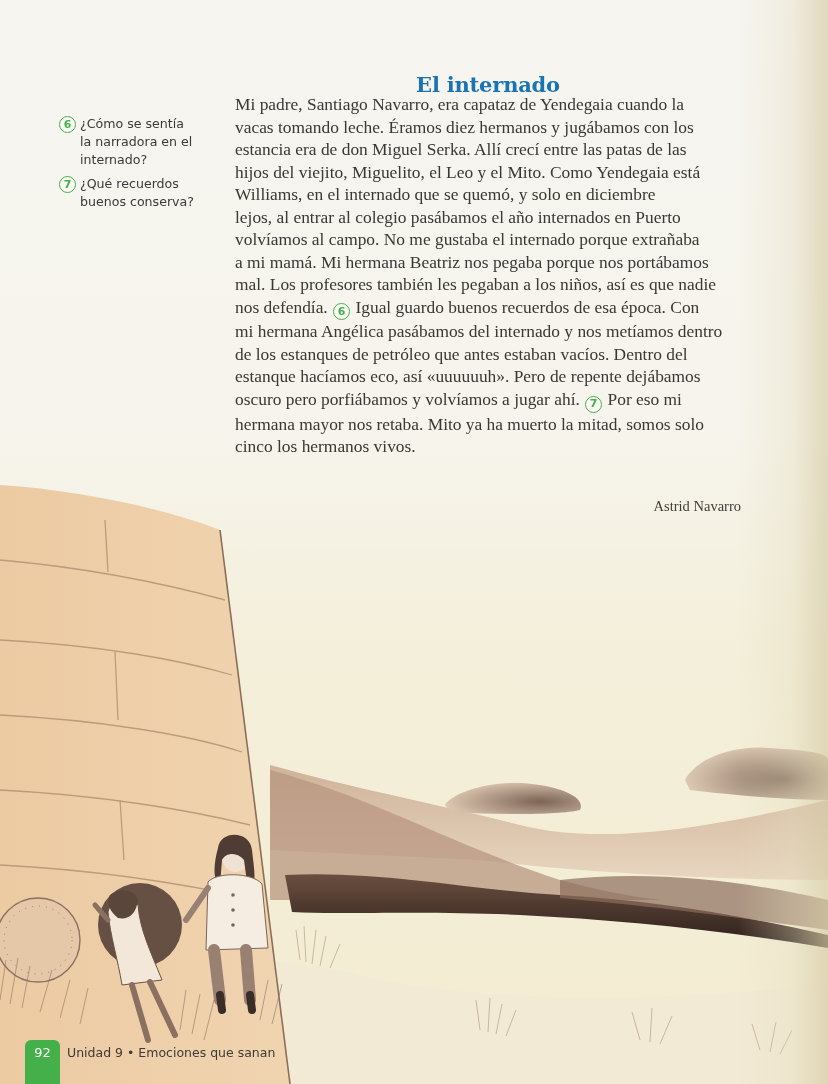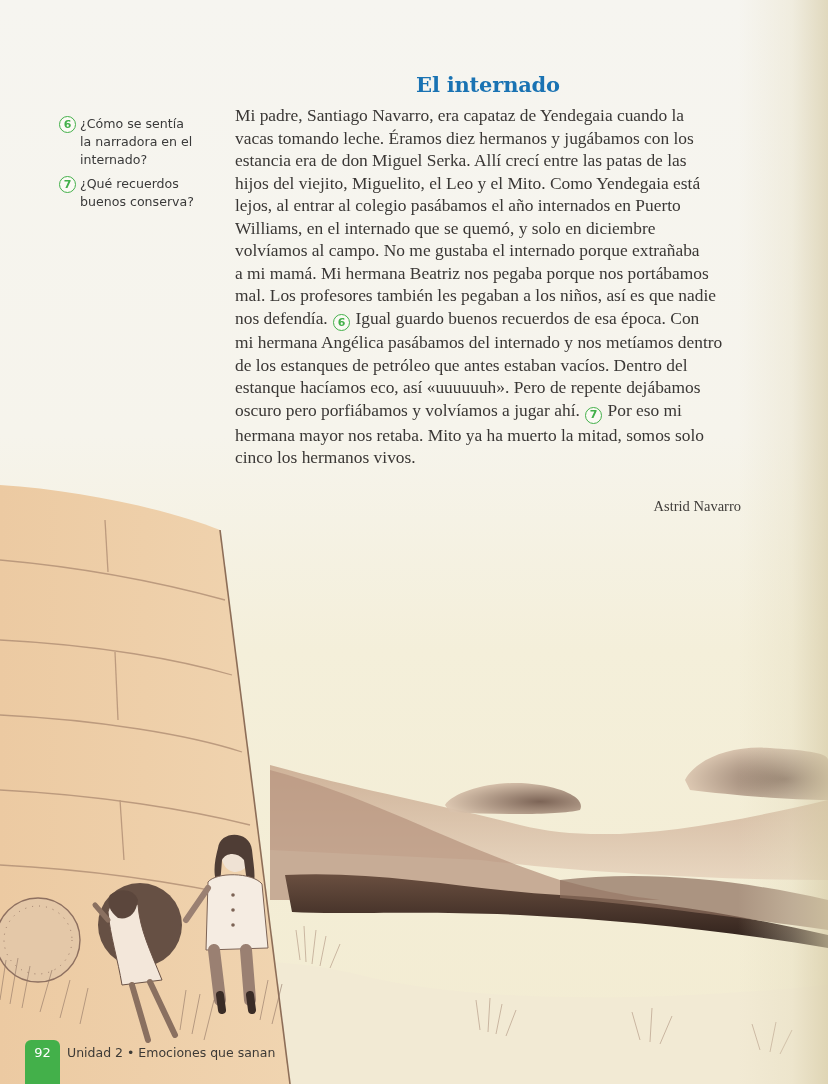--- a/index.html
+++ b/index.html
@@ -26,21 +26,21 @@
       margin-left: 4px;
     }
     .num-badge {
       display: inline-flex; align-items: center; justify-content: center;
       width: 17px; height: 17px; border: 1.6px solid #43b04a; border-radius: 50%;
       color: #43b04a; font-family: "DejaVu Sans", sans-serif; font-weight: bold; font-size: 11px;
       box-sizing: border-box; flex: 0 0 auto; margin-top: 1px; background: #fbfaf4;
     }
     .inline-badge { vertical-align: -2px; margin: 0 1px; }
     .body-text {
-      position: absolute; left: 235px; top: 104px; width: 515px; z-index: 2;
+      position: absolute; left: 235px; top: 93px; width: 515px; z-index: 2;
       font-family: "Liberation Serif", serif; font-size: 17.4px; line-height: 22.5px; color: #3a3735;
     }
     .body-text .line { display: block; white-space: nowrap; }
     .author {
       position: absolute; right: 87px; top: 498px; z-index: 2;
       font-family: "Liberation Serif", serif; font-size: 14.5px; color: #3f3c39;
     }
     .footer { position: absolute; left: 25px; top: 1040px; z-index: 4; display: flex; align-items: flex-start; }
     .page-number-tab {
       width: 35px; height: 44px; background: #43b04a; border-radius: 6px 6px 0 0;
@@ -154,22 +154,22 @@
       <div>buenos conserva?</div>
     </div>
   </div>
 </div>
 
 <div class="body-text">
   <span class="line">Mi padre, Santiago Navarro, era capataz de Yendegaia cuando la</span>
   <span class="line">vacas tomando leche. Éramos diez hermanos y jugábamos con los</span>
   <span class="line">estancia era de don Miguel Serka. Allí crecí entre las patas de las</span>
   <span class="line">hijos del viejito, Miguelito, el Leo y el Mito. Como Yendegaia está</span>
+  <span class="line">Williams, en el internado que se quemó, y solo en diciembre</span>
   <span class="line">lejos, al entrar al colegio pasábamos el año internados en Puerto</span>
-  <span class="line">Williams, en el internado que se quemó, y solo en diciembre</span>
   <span class="line">volvíamos al campo. No me gustaba el internado porque extrañaba</span>
   <span class="line">a mi mamá. Mi hermana Beatriz nos pegaba porque nos portábamos</span>
   <span class="line">mal. Los profesores también les pegaban a los niños, así es que nadie</span>
   <span class="line">
     <span>nos defendía.</span>
     <span class="num-badge inline-badge">6</span>
     <span>Igual guardo buenos recuerdos de esa época. Con</span>
   </span>
   <span class="line">mi hermana Angélica pasábamos del internado y nos metíamos dentro</span>
   <span class="line">de los estanques de petróleo que antes estaban vacíos. Dentro del</span>
@@ -180,14 +180,14 @@
     <span>Por eso mi</span>
   </span>
   <span class="line">hermana mayor nos retaba. Mito ya ha muerto la mitad, somos solo</span>
   <span class="line">cinco los hermanos vivos.</span>
 </div>
 
 <div class="author">Astrid Navarro</div>
 
 <div class="footer">
   <div class="page-number-tab">92</div>
-  <div class="footer-label">Unidad 2 • Emociones que sanan</div>
+  <div class="footer-label">Unidad 9 • Emociones que sanan</div>
 </div>
 
 </body></html>

